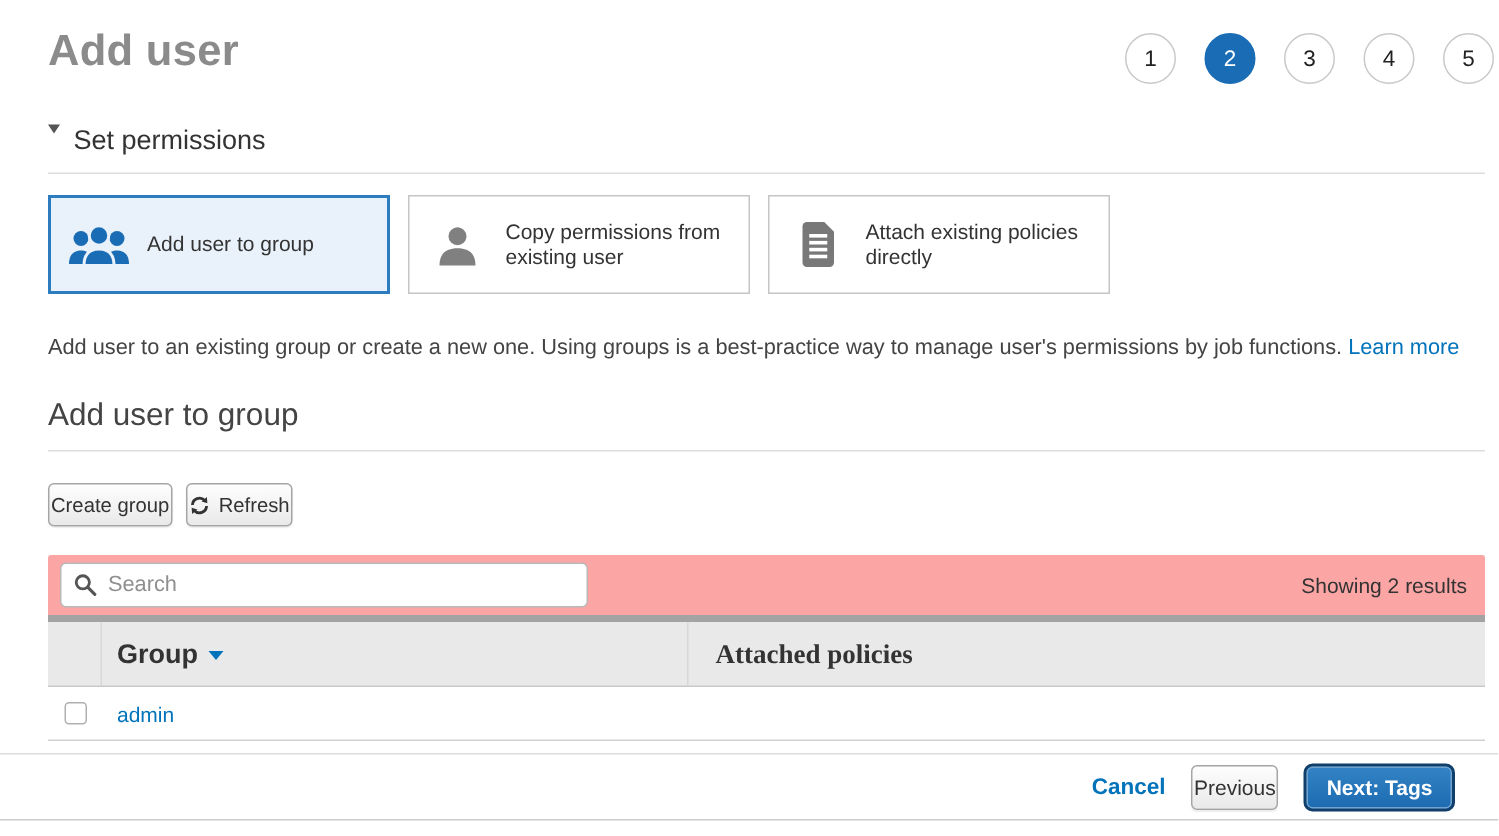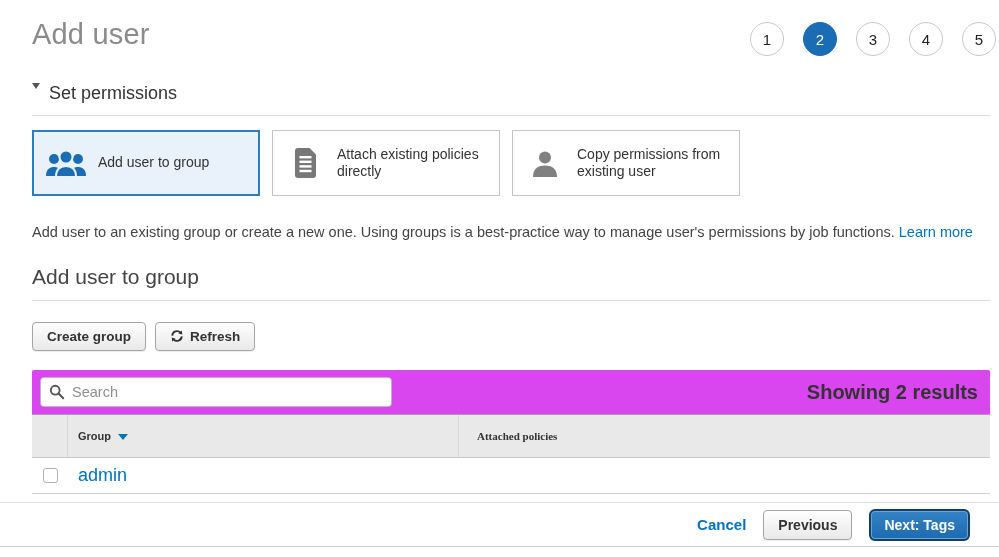--- a/index.html
+++ b/index.html
@@ -5,21 +5,21 @@
   * { box-sizing: border-box; }
   html,body { margin:0; padding:0; background:#fff; }
   body {
     width: 999px; height: 557px; overflow: hidden;
     font-family: "Liberation Sans", sans-serif; color:#333;
   }
   .page { width: 958px; margin-left: 32px; }
 
   
   .top-row { display:flex; justify-content:space-between; align-items:flex-start; padding-top:18px; }
-  h1.page-title { margin:0; font-size:29px; font-weight:400; color:#8b8b8b; letter-spacing:0.2px; }
+  h1.page-title { margin:0; font-size:29px; font-weight:700; color:#8b8b8b; letter-spacing:0.2px; }
   .steps { display:flex; gap:19px; margin-top:4px; margin-right:-6px; }
   .step {
     width:34px; height:34px; border-radius:50%; border:1px solid #c9c9c9; background:#fff;
     display:flex; align-items:center; justify-content:center; font-size:15px; color:#222;
   }
   .step.active { background:#1a6cb5; border-color:#1a6cb5; color:#fff; }
 
   
   .section-header {
     margin-top:27px; padding-bottom:11px; border-bottom:1px solid #ddd;
@@ -38,50 +38,50 @@
   .card .icon-box { flex:0 0 44px; display:flex; justify-content:center; }
 
   
   .desc { margin:28px 0 0 0; font-size:14.5px; color:#444; }
   a.link { color:#0073bb; text-decoration:none; cursor:pointer; }
 
   
   h2.group-title { margin:25px 0 0 0; font-size:21px; font-weight:400; color:#444; padding-bottom:11px; border-bottom:1px solid #ddd; }
   .actions { display:flex; gap:9px; margin-top:21px; }
   .btn {
-    font-family:"Liberation Sans",sans-serif; font-size:13.5px; font-weight:bold; color:#333;
-    padding:6px 14px; border:1px solid #a5a5a5; border-radius:4px;
+    font-family:"Liberation Sans",sans-serif; font-size:13.5px; font-weight:normal; color:#333;
+    padding:6px 1px; border:1px solid #a5a5a5; border-radius:4px;
     background:linear-gradient(#fefefe,#e9e9e9); box-shadow:0 1px 1px rgba(0,0,0,0.08);
-    display:flex; align-items:flex-start; gap:6px; cursor:pointer;
+    display:flex; align-items:flex-end; gap:6px; cursor:pointer;
   }
 
   
   .table { margin-top:19px; width:100%; }
   .toolbar {
-    background:#d946ef; height:45px; padding:0 10px 0 8px; border-bottom:1px solid #a3a3a3;
+    background:#fca5a5; height:45px; padding:0 10px 0 8px; border-bottom:5px solid #a3a3a3;
     display:flex; align-items:center; justify-content:space-between; border-radius:2px 2px 0 0;
   }
   .search { position:relative; width:352px; }
   .search input {
     width:100%; height:30px; border:1px solid #b9b9b9; border-radius:4px; background:#fff;
     padding:0 8px 0 31px; font-size:14.5px; color:#333; font-family:"Liberation Sans",sans-serif; outline:none;
   }
   .search input::placeholder { color:#8f8f8f; }
   .search .search-icon { position:absolute; left:9px; top:7px; }
-  .results { font-size:20px; font-weight:bold; color:#333; padding-right:2px; }
-
-  .thead { display:flex; background:#e9e9e9; height:43px; border-bottom:1px solid #c9c9c9; font-weight:bold; font-size:11px; color:#333; }
+  .results { font-size:14px; font-weight:normal; color:#333; padding-right:2px; }
+
+  .thead { display:flex; background:#e9e9e9; height:43px; border-bottom:1px solid #c9c9c9; font-weight:bold; font-size:18px; color:#333; }
   .col-check { width:36px; display:flex; align-items:center; justify-content:center; }
   .thead .col-check { border-right:1px solid #d8d8d8; }
   .col-group { width:391px; padding-left:10px; display:flex; align-items:center; gap:7px; }
   .thead .col-group { border-right:1px solid #d8d8d8; cursor:pointer; }
   .col-policies { flex:1; padding-left:18px; display:flex; align-items:center;font-family:Liberation Serif, serif; }
   .sort-caret { width:0; height:0; border-left:5px solid transparent; border-right:5px solid transparent; border-top:6px solid #0073bb; margin-top:2px; }
 
-  .trow { display:flex; height:36px; align-items:center; background:#fff; border-bottom:1px solid #e2e2e2; font-size:18px; }
+  .trow { display:flex; height:36px; align-items:center; background:#fff; border-bottom:1px solid #e2e2e2; font-size:14px; }
   .trow:last-child { border-bottom:1px solid #d0d0d0; }
   .checkbox { width:15px; height:15px; border:1px solid #b0b0b0; border-radius:3px; background:#fff; cursor:pointer; }
   .and-sep { color:#444; margin:0 4px; }
 
   
   .footer {
     margin-top:8px; width:999px; height:45px; border-top:1px solid #ddd; border-bottom:1px solid #ccc;
     display:flex; align-items:center; justify-content:flex-end; gap:17px; padding-right:29px; background:#fff;
   }
   .cancel-link { font-size:15px; font-weight:bold; }
@@ -124,42 +124,42 @@
             <path d="M26 28 c0-7 4-9 8-9 c4 0 8 2 8 9 z"></path>
             <circle cx="22" cy="9" r="6.5" stroke="#e9f2fb" stroke-width="2"></circle>
             <path d="M12 29 c0-9 5-11 10-11 c5 0 10 2 10 11 z" stroke="#e9f2fb" stroke-width="2"></path>
           </g>
         </svg>
       </span>
       <span>Add user to group</span>
     </div>
     <div class="card">
       <span class="icon-box">
+        <svg width="30" height="30" viewBox="0 0 30 30">
+          <g fill="#808080">
+            <circle cx="15" cy="9.5" r="6"></circle>
+            <path d="M3 29 c0-9 5.5-11.5 12-11.5 c6.5 0 12 2.5 12 11.5 z"></path>
+          </g>
+        </svg>
+      </span>
+      <span>Copy permissions from existing user</span>
+    </div>
+    <div class="card">
+      <span class="icon-box">
         <svg width="27" height="32" viewBox="0 0 27 32">
           <path d="M3 4 a3 3 0 0 1 3-3 H17.5 L24 7.5 V28 a3 3 0 0 1-3 3 H6 a3 3 0 0 1-3-3 Z" fill="#787878"></path>
           <g fill="#ffffff">
             <rect x="7.5" y="9" width="12" height="2.4"></rect>
             <rect x="7.5" y="13.6" width="12" height="2.4"></rect>
             <rect x="7.5" y="18.2" width="12" height="2.4"></rect>
             <rect x="7.5" y="22.8" width="12" height="2.4"></rect>
           </g>
         </svg>
       </span>
       <span>Attach existing policies directly</span>
-    </div>
-    <div class="card">
-      <span class="icon-box">
-        <svg width="30" height="30" viewBox="0 0 30 30">
-          <g fill="#808080">
-            <circle cx="15" cy="9.5" r="6"></circle>
-            <path d="M3 29 c0-9 5.5-11.5 12-11.5 c6.5 0 12 2.5 12 11.5 z"></path>
-          </g>
-        </svg>
-      </span>
-      <span>Copy permissions from existing user</span>
     </div>
   </div>
 
   <p class="desc">
     <span>Add user to an existing group or create a new one. Using groups is a best-practice way to manage user's permissions by job functions.</span>
     <a class="link">Learn more</a>
   </p>
 
   <h2 class="group-title">Add user to group</h2>
 

